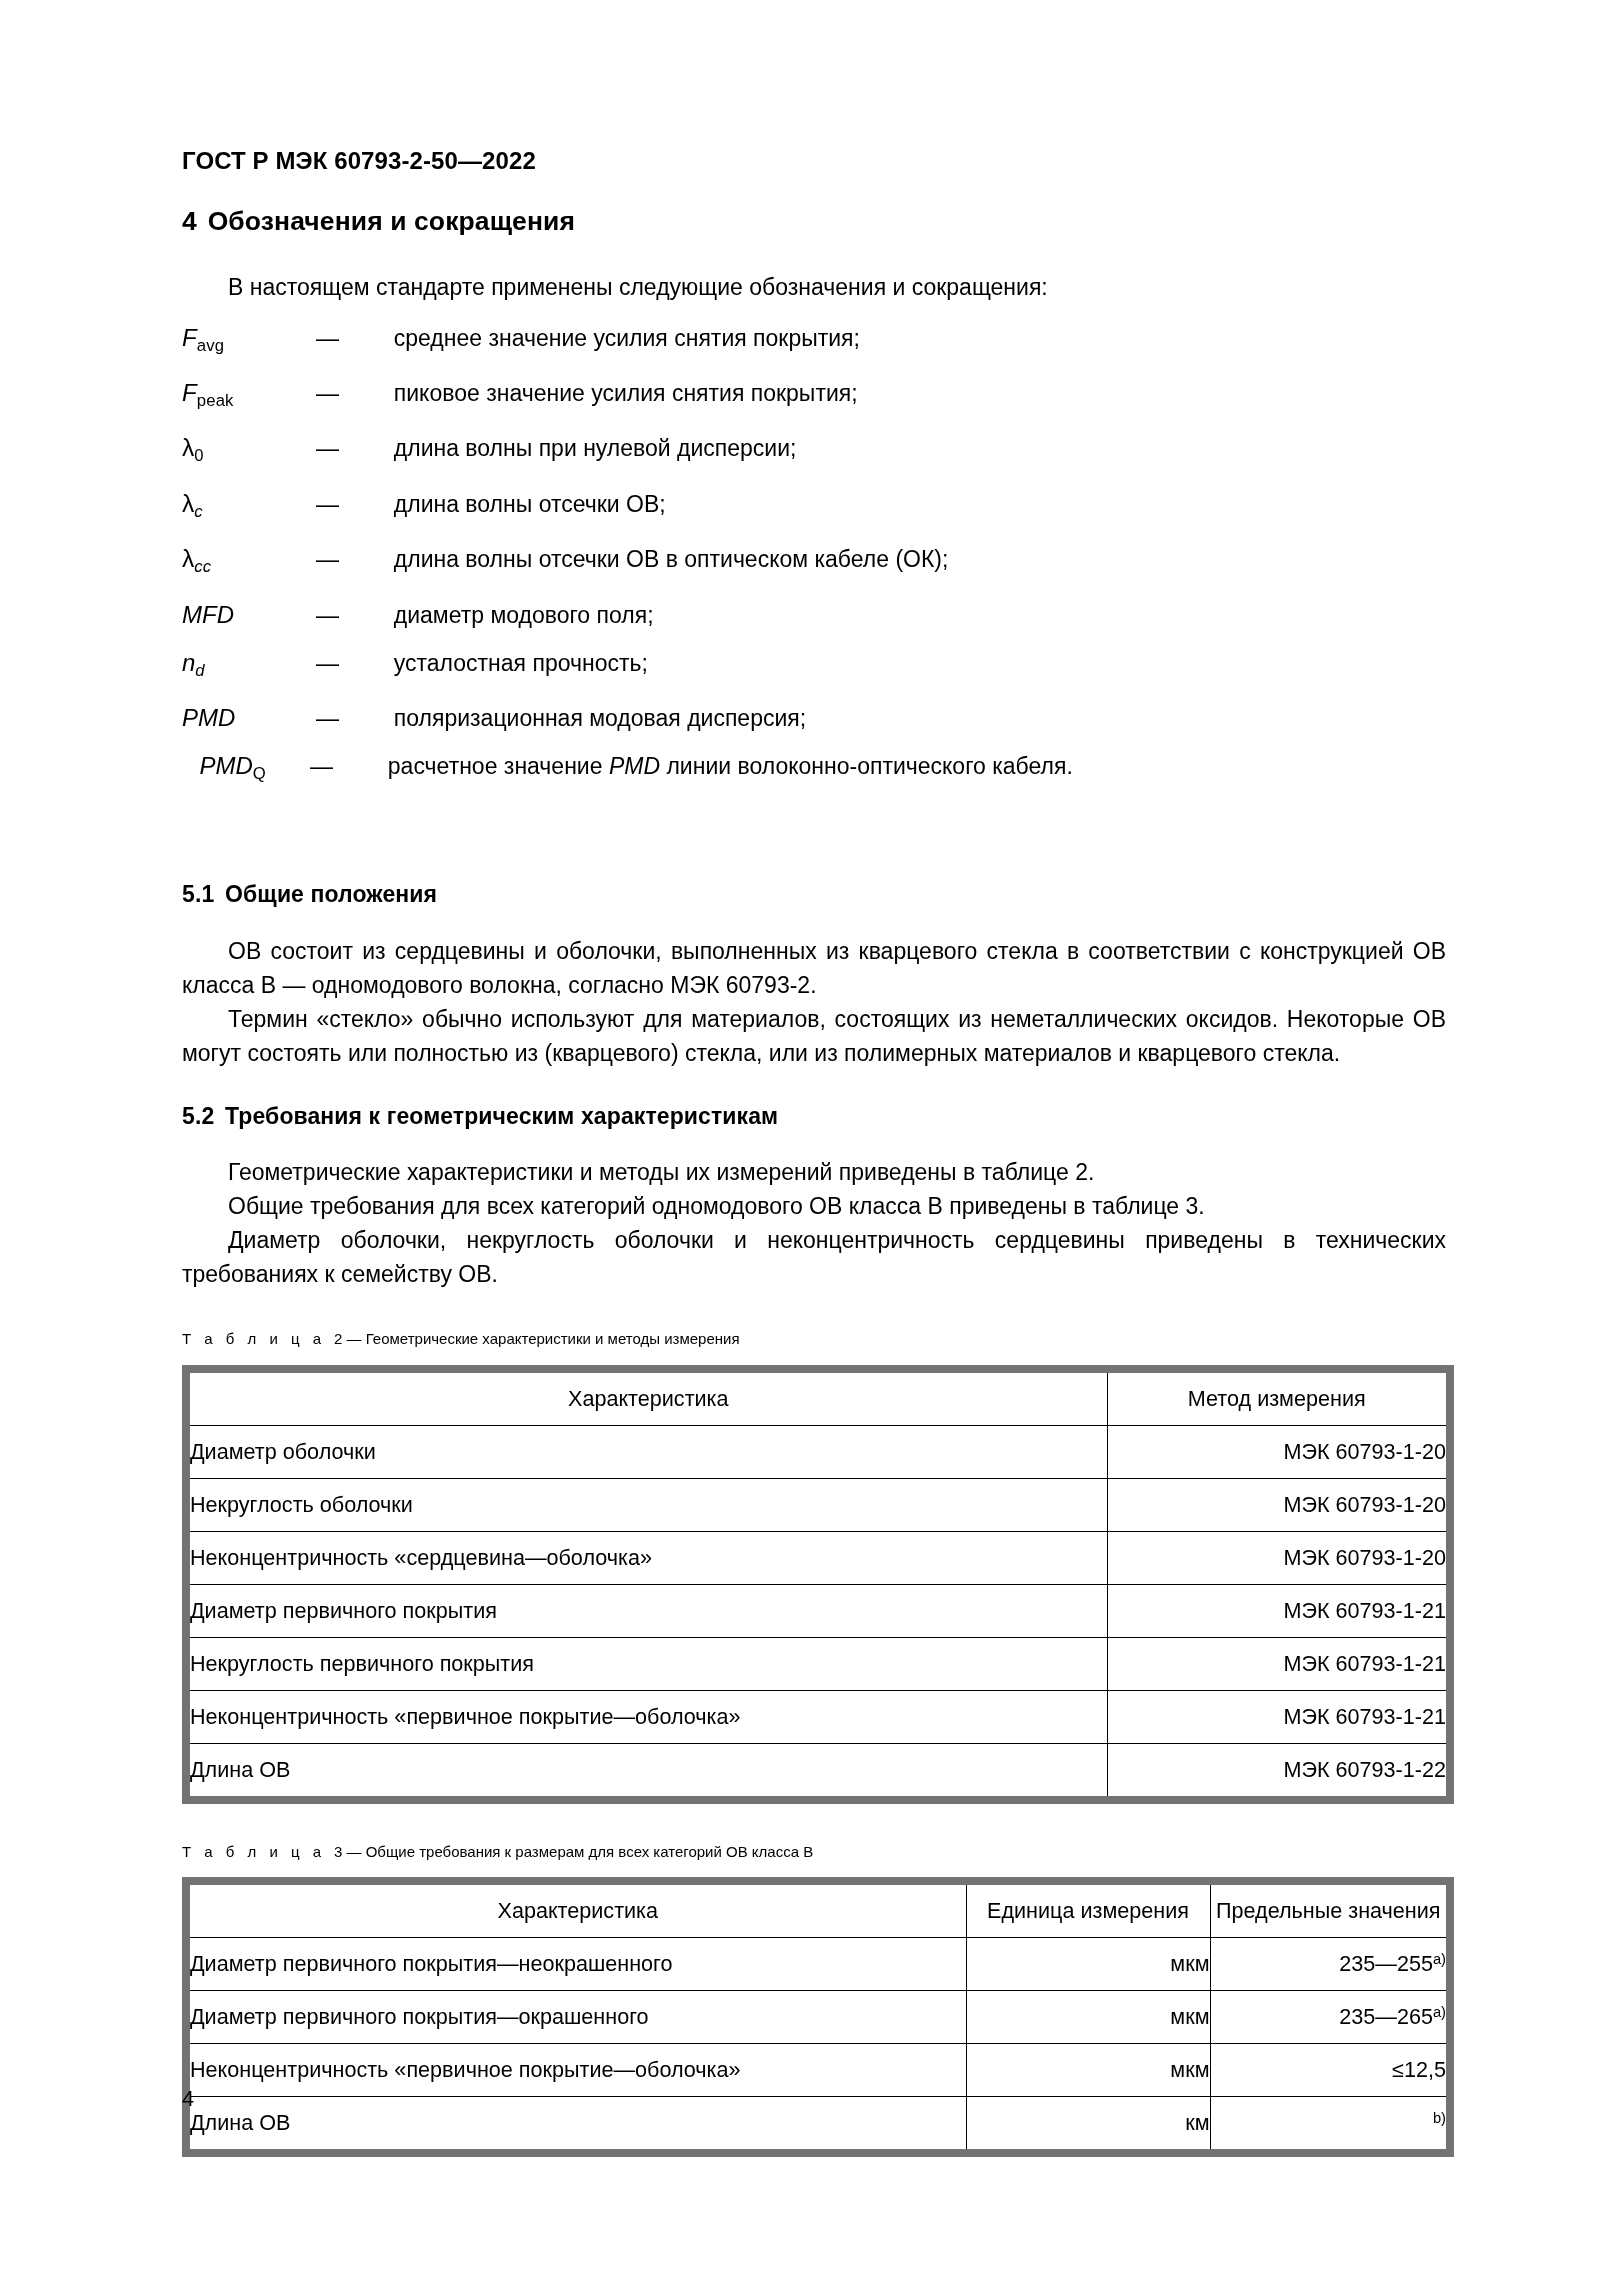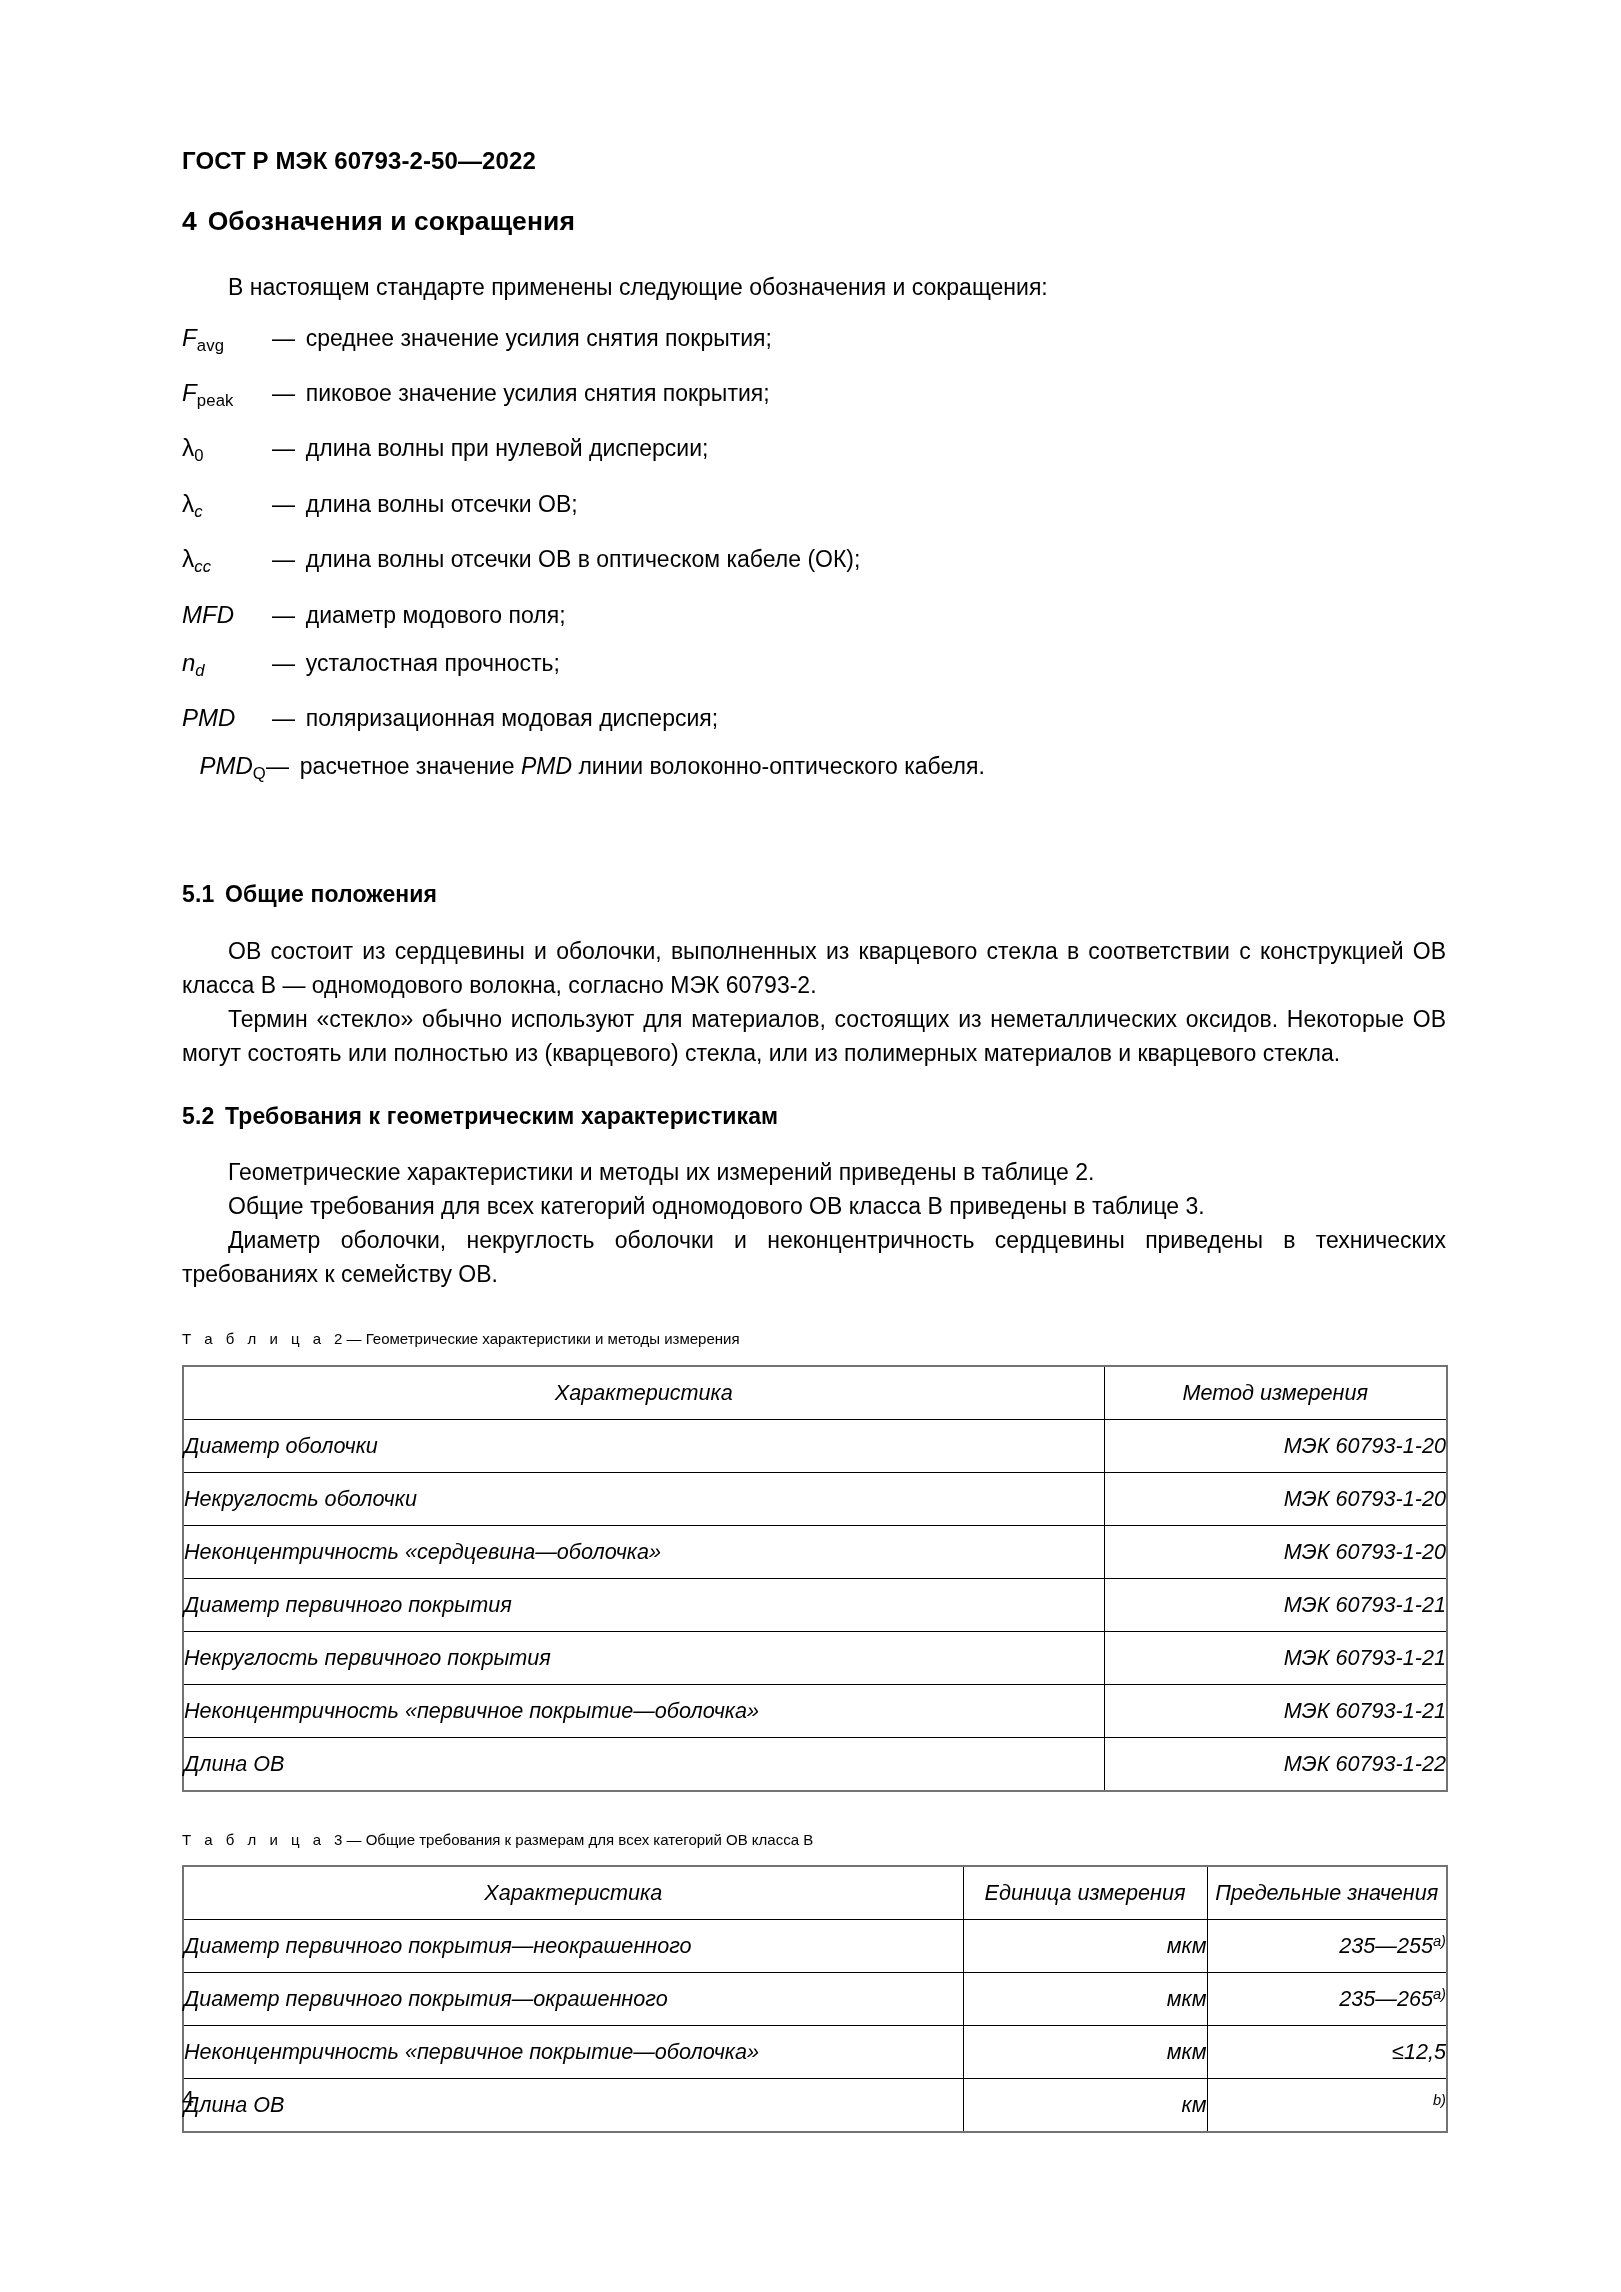--- a/index.html
+++ b/index.html
@@ -73,20 +73,21 @@
   .abbr-list {
     margin: 0;
     padding: 0;
   }
   .abbr-row {
     display: flex;
     align-items: baseline;
     font-size: 23px;
     line-height: 47px;
     white-space: nowrap;
+    gap: 44px;
   }
   .abbr-sym {
     width: 90px;
     flex: 0 0 90px;
     font-style: italic;
     font-size: 24px;
   }
   .abbr-sym .sub {
     font-style: normal;
     font-size: 16.7px;
@@ -139,21 +140,21 @@
     text-align: center;
     height: 52px;
   }
   table.gost td {
     height: 52px;
   }
   td.cell-left, th.cell-left { padding-left: 12.7px; text-align: left; }
   td.cell-center { text-align: right; }
 
   
-  table.gost { border: 2px solid #737373; font-style: italic; }
+  table.gost { border: 8px solid #737373; }
 
   sup.note {
     font-size: 14.7px;
     vertical-align: 0.5em;
   }
 
   
   .page-number {
     position: absolute;
     left: 182px;

